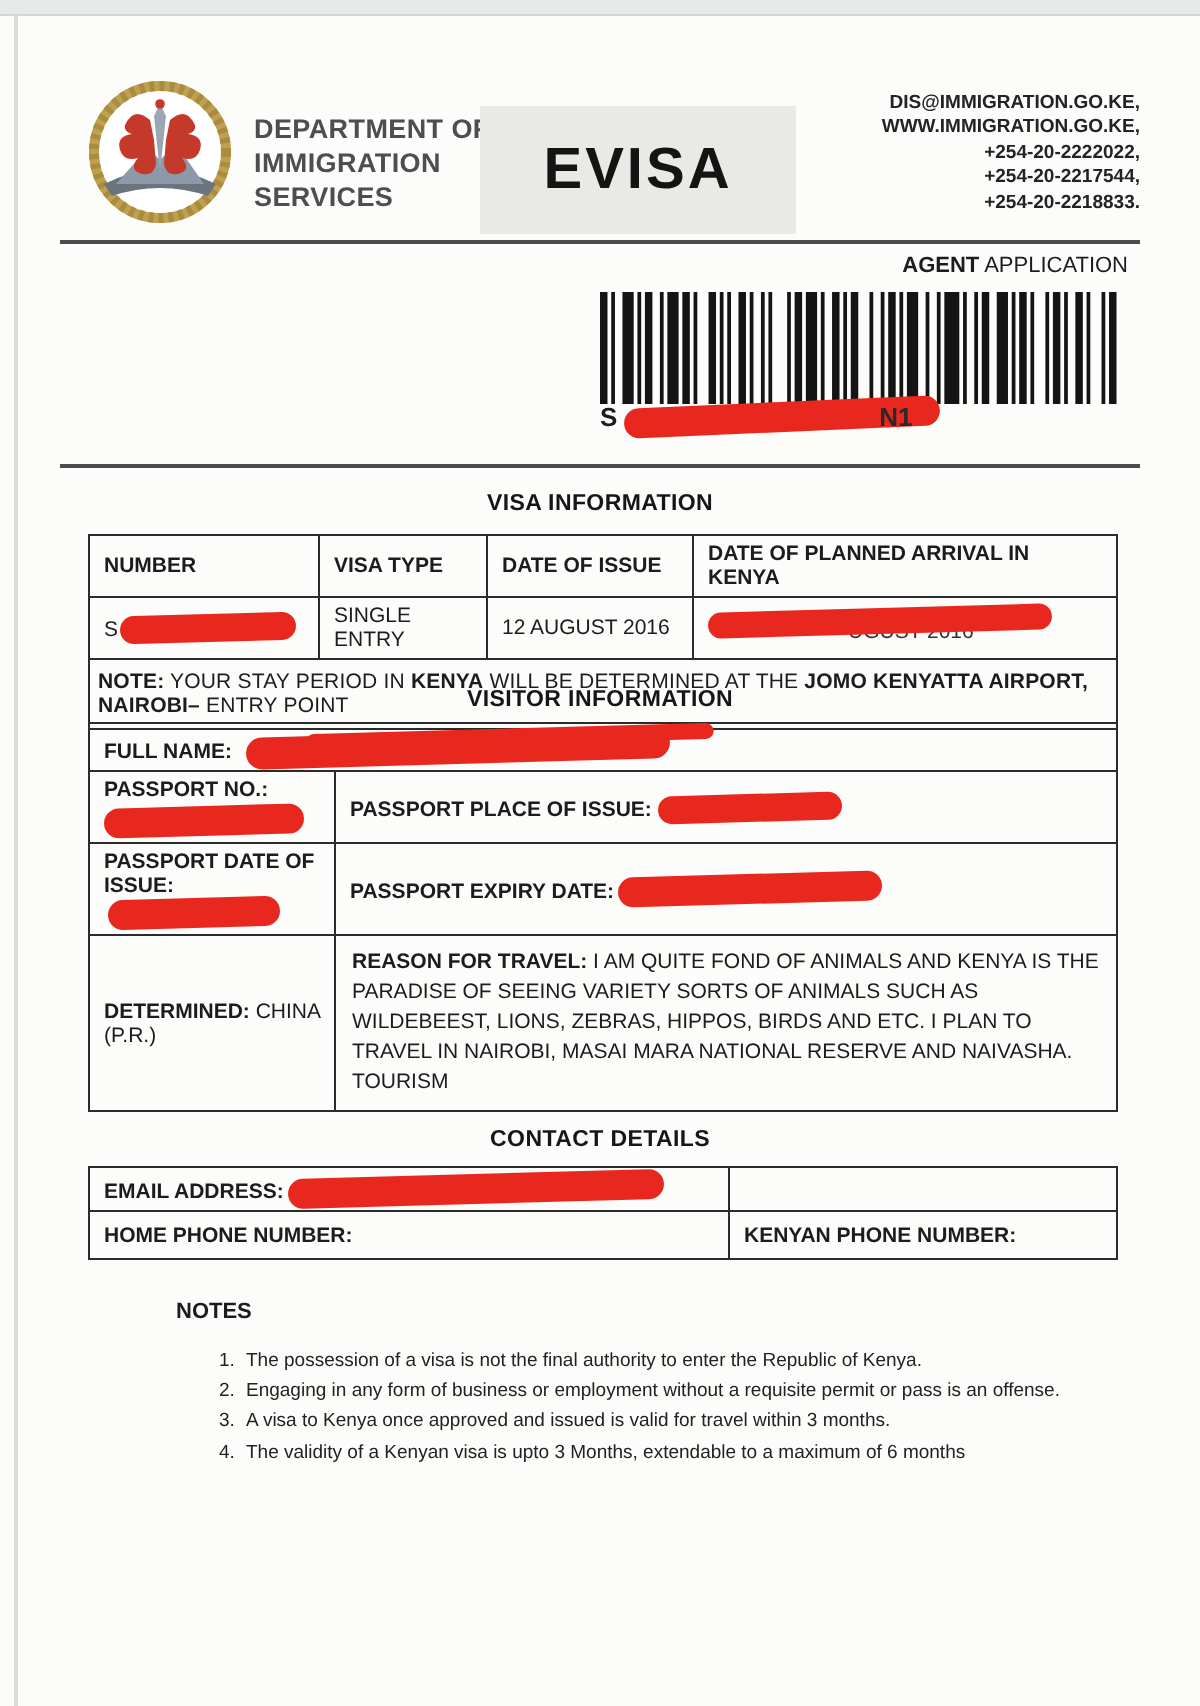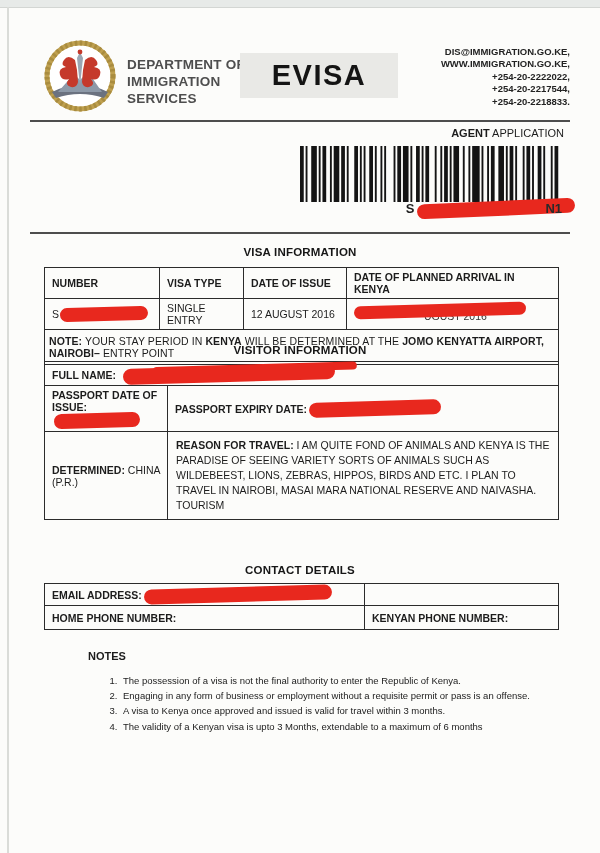--- a/index.html
+++ b/index.html
@@ -7,31 +7,31 @@
     position:relative;width:600px;height:853px;margin:0 auto;
     background:#fcfcfa;overflow:hidden;
     font-family:"Liberation Sans", sans-serif;color:#1c1c1c;
   }
   .top-strip{position:absolute;top:0;left:0;right:0;height:7px;background:#e7eae8;border-bottom:1px solid #d3d6d3;}
   .left-edge{position:absolute;top:7px;left:7px;width:2px;bottom:0;background:#dadcd8;}
 
   
   .logo{position:absolute;left:44px;top:40px;width:72px;height:72px;}
   .org-text{position:absolute;left:127px;top:56px;font-size:13.5px;font-weight:bold;color:#4e4e4e;line-height:17px;letter-spacing:.2px;}
-  .evisa-box{position:absolute;left:240px;top:53px;width:158px;height:45px;background:#e9e9e6;display:flex;align-items:center;justify-content:center;}
+  .evisa-box{position:absolute;left:240px;top:53px;width:158px;height:64px;background:#e9e9e6;display:flex;align-items:center;justify-content:center;}
   .evisa-box .t{font-size:29px;font-weight:bold;letter-spacing:1.5px;color:#141414;}
   .header-contact{position:absolute;right:30px;top:46px;text-align:right;font-size:9.5px;font-weight:bold;line-height:12.4px;color:#232323;}
 
   .hr{position:absolute;left:30px;right:30px;height:2px;background:#4d4d4d;}
   .hr1{top:120px}.hr2{top:232px}
 
   .agent-label{position:absolute;right:36px;top:127px;font-size:11px;color:#1c1c1c;}
   .barcode{position:absolute;left:300px;top:146px;width:262px;height:56px;}
   .barcode svg{width:100%;height:100%;}
-  .barcode-text{position:absolute;left:300px;top:201px;width:262px;text-align:right;font-weight:bold;font-size:13px;white-space:nowrap;}
+  .barcode-text{position:absolute;left:300px;top:201px;width:262px;text-align:left;font-weight:bold;font-size:13px;white-space:nowrap;}
 
   .sec-title{position:absolute;left:0;width:100%;text-align:center;font-weight:bold;font-size:11.5px;letter-spacing:.2px;color:#161616;}
   .t-visa{top:246px}.t-visitor{top:344px}.t-contact{top:564px}
 
   table{border-collapse:collapse;}
   .grid{position:absolute;left:44px;width:514px;table-layout:fixed;}
   .grid td,.grid th{border:1.6px solid #2b2b2b;padding:3px 7px;vertical-align:middle;text-align:left;font-size:10.5px;}
   .visa-table{top:267px;}
   .visa-table th{font-size:10.5px;height:17px;}
   .visa-table td{height:17px;}
@@ -193,20 +193,29 @@
         <col style="width:123px">
         <col style="width:391px">
       </colgroup>
     <tbody>
         <tr style="height:24px">
       <td colspan="2">
         <span class="lbl">FULL NAME:</span>
         <span class="redact" style="width:212px;height:16px;margin-left:4px;box-shadow:26px -5px 0 -4px #e8281e;"></span>
       </td>
     </tr>
+    <tr style="height:35px">
+      <td>
+        <span class="lbl">PASSPORT NO.:</span><br>
+        <span class="redact" style="width:100px;height:15px;margin-top:2px;"></span>
+      </td>
+      <td>
+        <span class="lbl">PASSPORT PLACE OF ISSUE:</span><span class="redact" style="width:92px;height:14px;margin-left:3px;"></span>
+      </td>
+    </tr>
     <tr style="height:33px">
       <td>
         <span class="lbl">PASSPORT DATE OF ISSUE:</span><span class="redact" style="width:86px;height:15px;margin-left:2px;"></span>
       </td>
       <td>
         <span class="lbl">PASSPORT EXPIRY DATE:</span><span class="redact" style="width:132px;height:15px;margin-left:2px;"></span>
       </td>
     </tr>
     <tr style="height:65px">
       <td>

